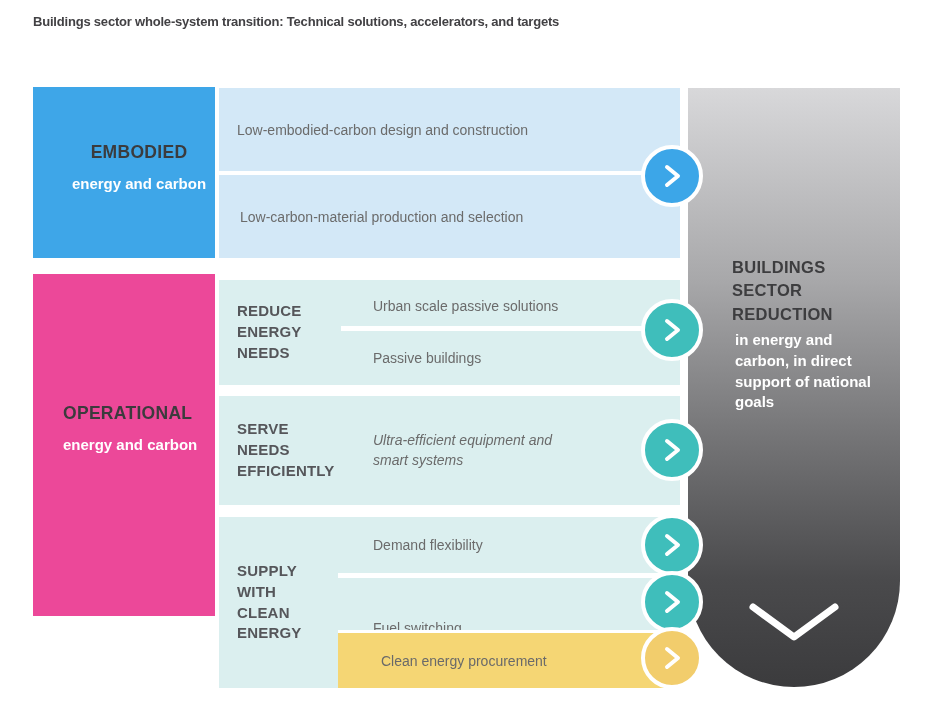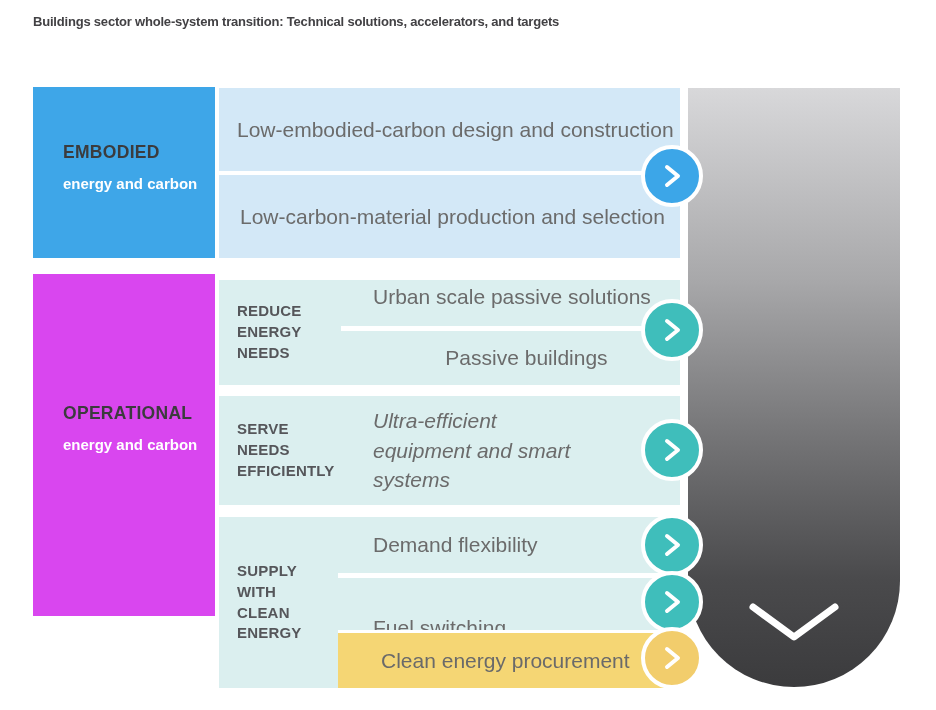--- a/index.html
+++ b/index.html
@@ -7,48 +7,48 @@
   body { font-family:"Liberation Sans", sans-serif; }
   .canvas { position:relative; width:936px; height:710px; background:#ffffff; overflow:hidden; }
 
   .title { position:absolute; left:33px; top:13px; width:640px;
            font-size:13px; font-weight:700; color:#424144; line-height:1.42; letter-spacing:-0.2px; }
 
   
   .big-block { position:absolute; left:33px; width:182px; display:flex; flex-direction:column;
                justify-content:center; padding-left:30px; }
   .embodied-block { top:87px; height:171px; background:#3EA6E8; }
-  .operational-block { top:274px; height:342px; background:#d946ef; }
-  .embodied-block .block-inner { transform:translateY(-6px); }
+  .operational-block { top:274px; height:342px; background:#ec4899; }
+  .embodied-block .block-inner { transform:translateY(-6px);text-align:center; }
   .operational-block .block-inner { transform:translateY(-17px); }
   .block-name { font-size:17.5px; font-weight:700; color:#3B3B3D; letter-spacing:0.3px; }
   .block-sub  { font-size:15px; font-weight:700; color:#ffffff; margin-top:12px; }
 
   
   .row-blue { position:absolute; left:219px; width:461px; height:83px; background:#D3E8F7;
               display:flex; align-items:center; padding-left:18px; }
   .row-blue-1 { top:88px; }
   .row-blue-2 { top:175px;padding-left:21px; }
-  .item-text { font-size:21px; color:#6B6B6B; }
+  .item-text { font-size:14px; color:#6B6B6B; }
 
   
   .panel { position:absolute; left:219px; width:461px; background:#DBEFEF; }
   .panel-a { top:280px; height:105px; }
   .panel-b { top:396px; height:109px;padding-left:36px; }
   .panel-c { top:517px; height:171px; }
   .group-label { position:absolute; left:18px; top:0; bottom:0; width:90px; display:flex; align-items:center;
                  font-size:15px; font-weight:700; color:#55565A; line-height:1.38; letter-spacing:0.2px; }
   .subrow { position:absolute; display:flex; align-items:center; }
   .divider { position:absolute; background:#ffffff; }
 
   
   .pa-right { left:122px; width:339px; padding-left:32px; }
-  .pa-item1 { top:0; height:34px; }
+  .pa-item1 { top:0; height:34px;align-items:flex-end; }
   .pa-div   { left:122px; top:46px; width:339px; height:5px; }
-  .pa-item2 { top:51px; height:54px;justify-content:center; }
+  .pa-item2 { top:51px; height:54px; }
 
   
   .pb-item { left:154px; top:0; bottom:0; width:200px; line-height:1.4;font-style:italic; }
 
   
   .pc-right { left:119px; width:342px; padding-left:35px; }
   .pc-item1 { top:0; height:56px; }
   .pc-div1  { left:119px; top:56px; width:342px; height:5px; }
   .pc-item2 { top:77px; height:68px; }
   .pc-div2  { left:119px; top:113px; width:342px; height:3px; }
@@ -129,20 +129,24 @@
     <div class="subrow pc-right pc-item2">
       <span class="item-text">Fuel switching</span>
     </div>
     <div class="divider pc-div2"></div>
     <div class="pc-yellow">
       <span class="item-text">Clean energy procurement</span>
     </div>
   </div>
 
   <div class="target-col">
+    <div class="target-text">
+      <div class="target-heading">BUILDINGS SECTOR REDUCTION</div>
+      <div class="target-body">in energy and carbon, in direct support of national goals</div>
+    </div>
     <svg class="target-chevron" width="96" height="46" viewBox="0 0 96 46">
       <polyline points="7,7 48,37 89,7" fill="none" stroke="#ffffff" stroke-width="7" stroke-linecap="round" stroke-linejoin="round"></polyline>
     </svg>
   </div>
 
   <div class="circ circ-blue c1">
     <svg width="26" height="30" viewBox="0 0 26 30">
       <polyline points="8,6 19,15 8,24" fill="none" stroke="#ffffff" stroke-width="4" stroke-linecap="round" stroke-linejoin="round"></polyline>
     </svg>
   </div>

